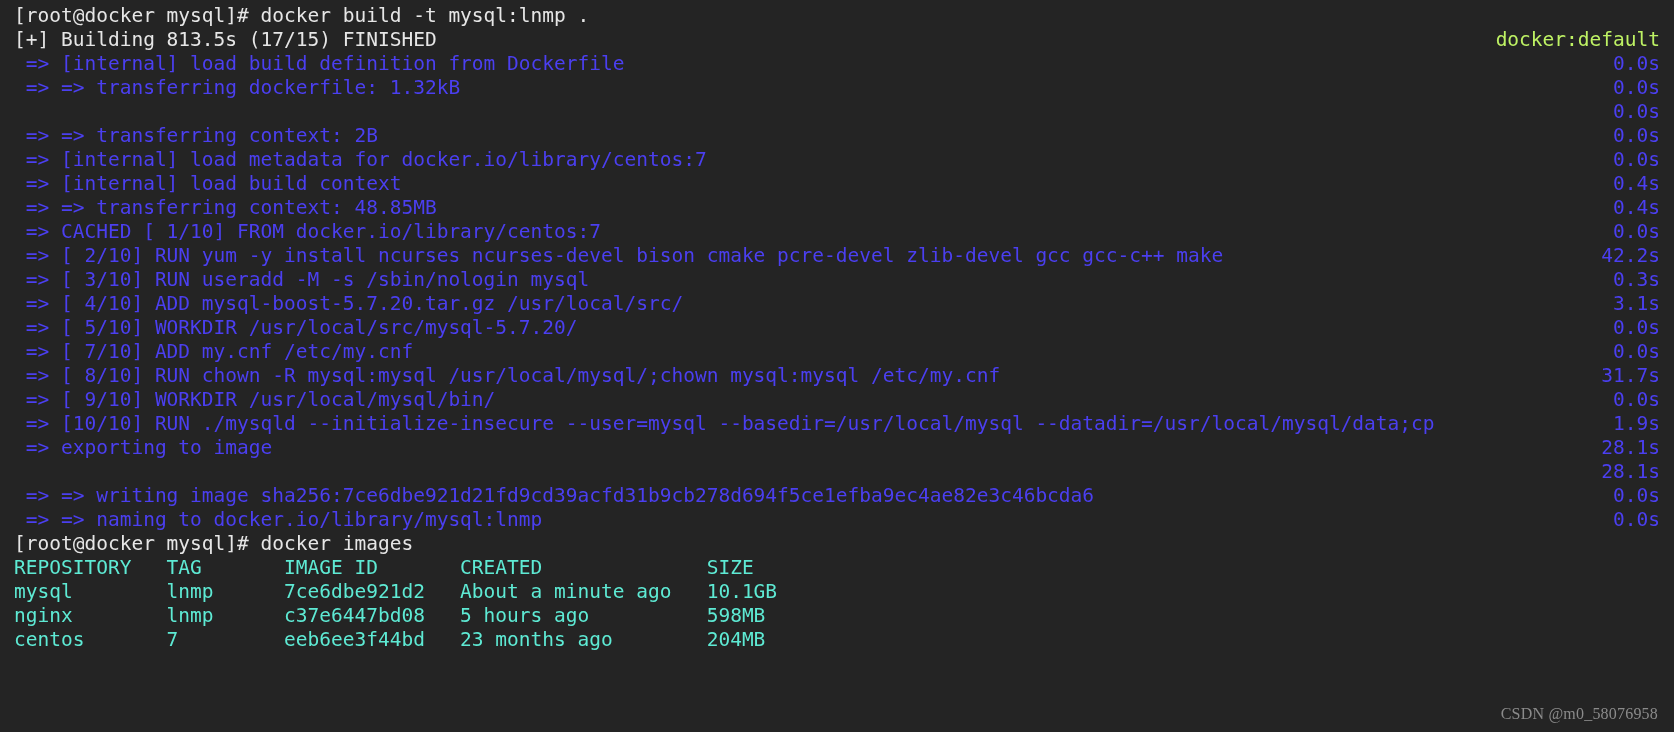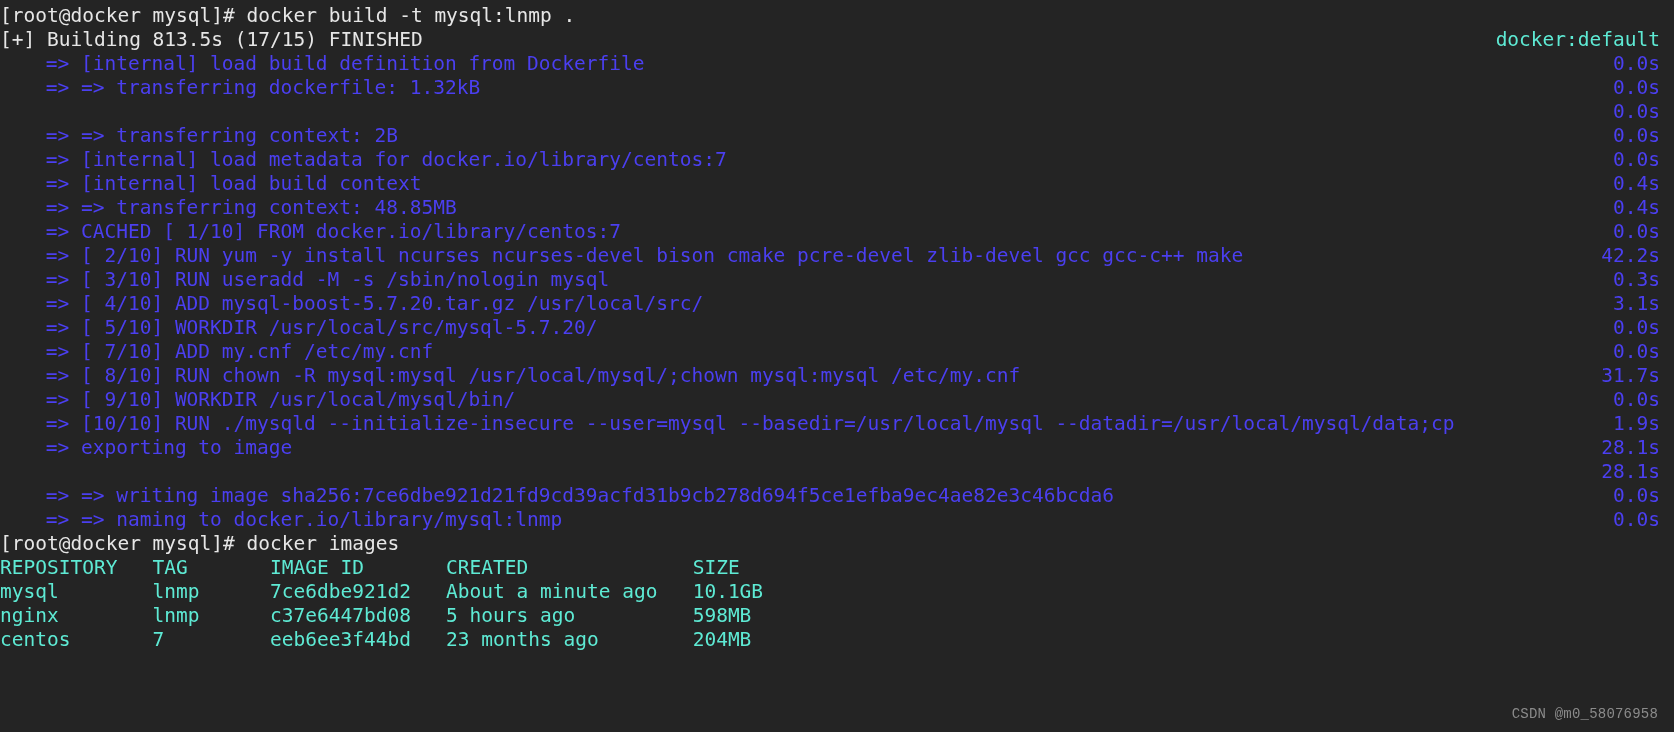--- a/index.html
+++ b/index.html
@@ -23,40 +23,40 @@
     top: 4px;
     left: 0px;
     right: 0px;
   }
   .line {
     display: block;
     white-space: pre;
     height: 24px;
     line-height: 24px;
     position: relative;
-    padding-left: 0;
+    padding-left: 14px;
   }
   .prompt-line { color: #e6e6e6; }
-  .build-line  { color: #4b3ff0; margin-left: 34px; }
+  .build-line  { color: #4b3ff0; }
   .table-line  { color: #5eead4; }
   .right {
     position: absolute;
     right: 14px;
     top: 0;
     white-space: pre;
   }
-  .right.white { color: #5eead4; }
+  .right.white { color: #bef264; }
   .right.blue  { color: #4b3ff0; }
   .watermark {
     position: absolute;
     right: 16px;
     bottom: 6px;
     color: #8b8b8b;
-    font-size: 14px;
-    font-family: Liberation Mono, monospace;
+    font-size: 16px;
+    font-family: Liberation Serif, serif;
     white-space: pre;
     letter-spacing: 0.2px;
   }
 </style>
 </head>
 <body>
 
 <div id="terminal">
   <div class="screen" id="screen">
       <div class="line prompt-line"><span>[root@docker mysql]# docker build -t mysql:lnmp .</span></div>

